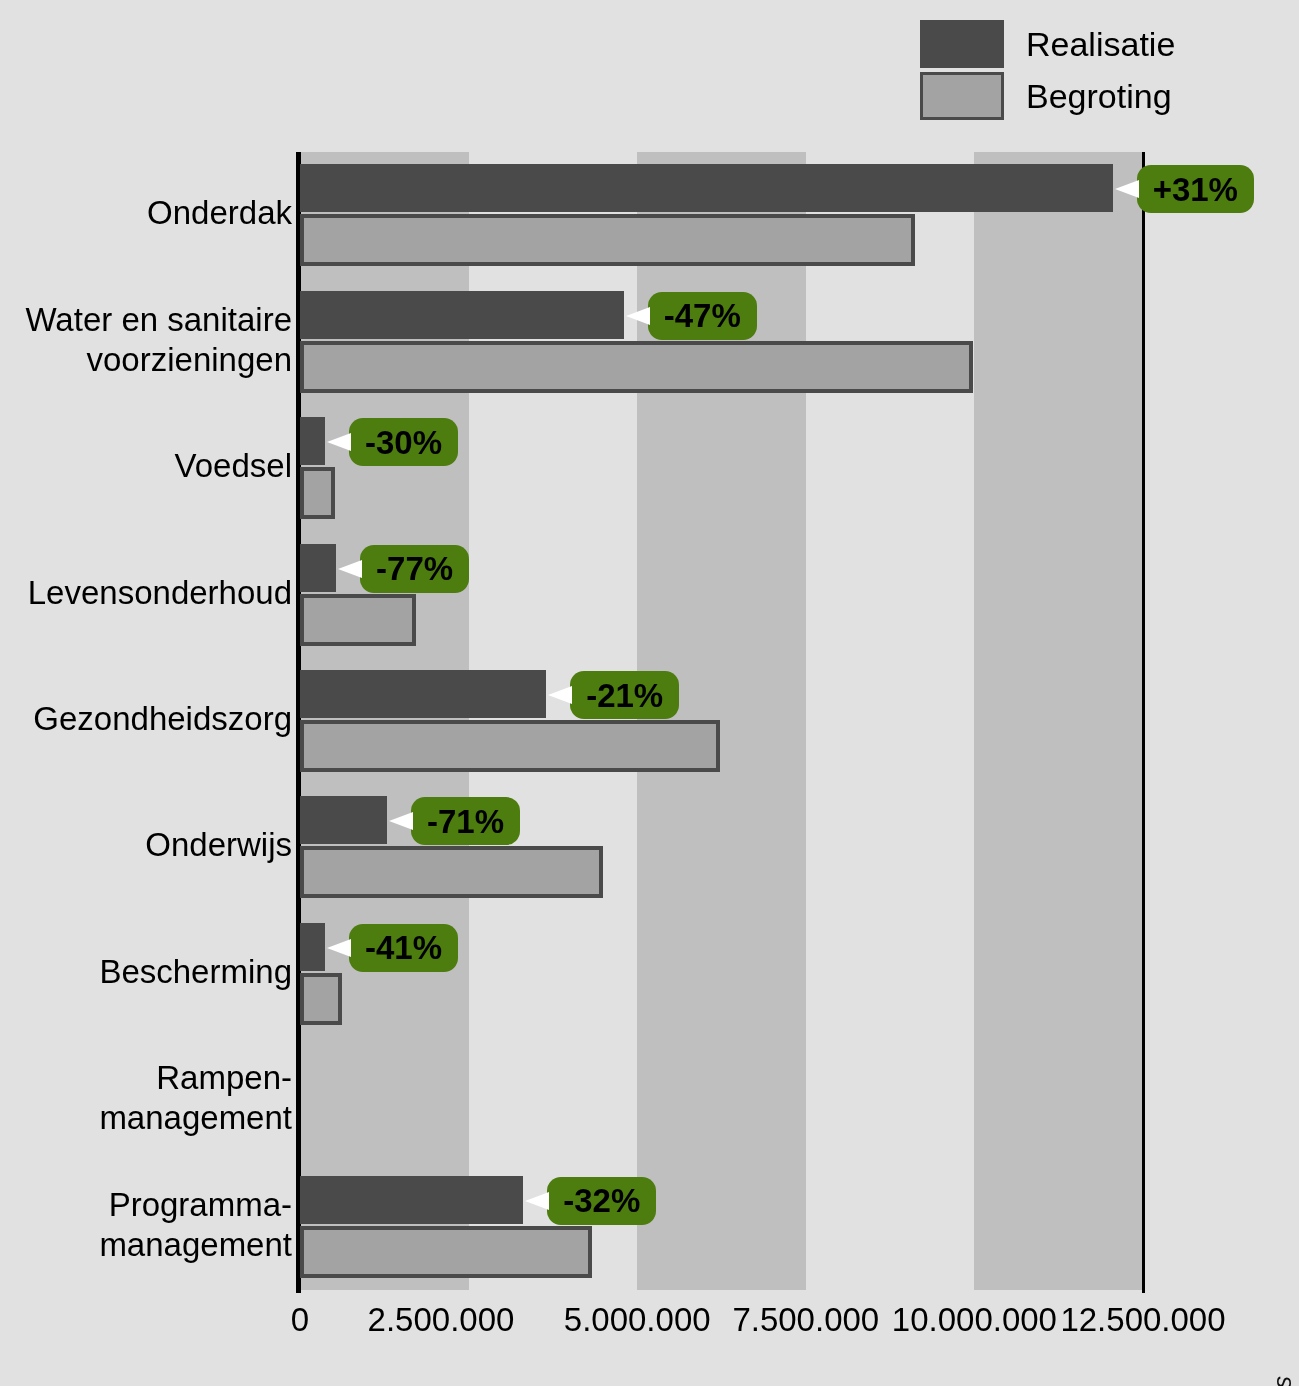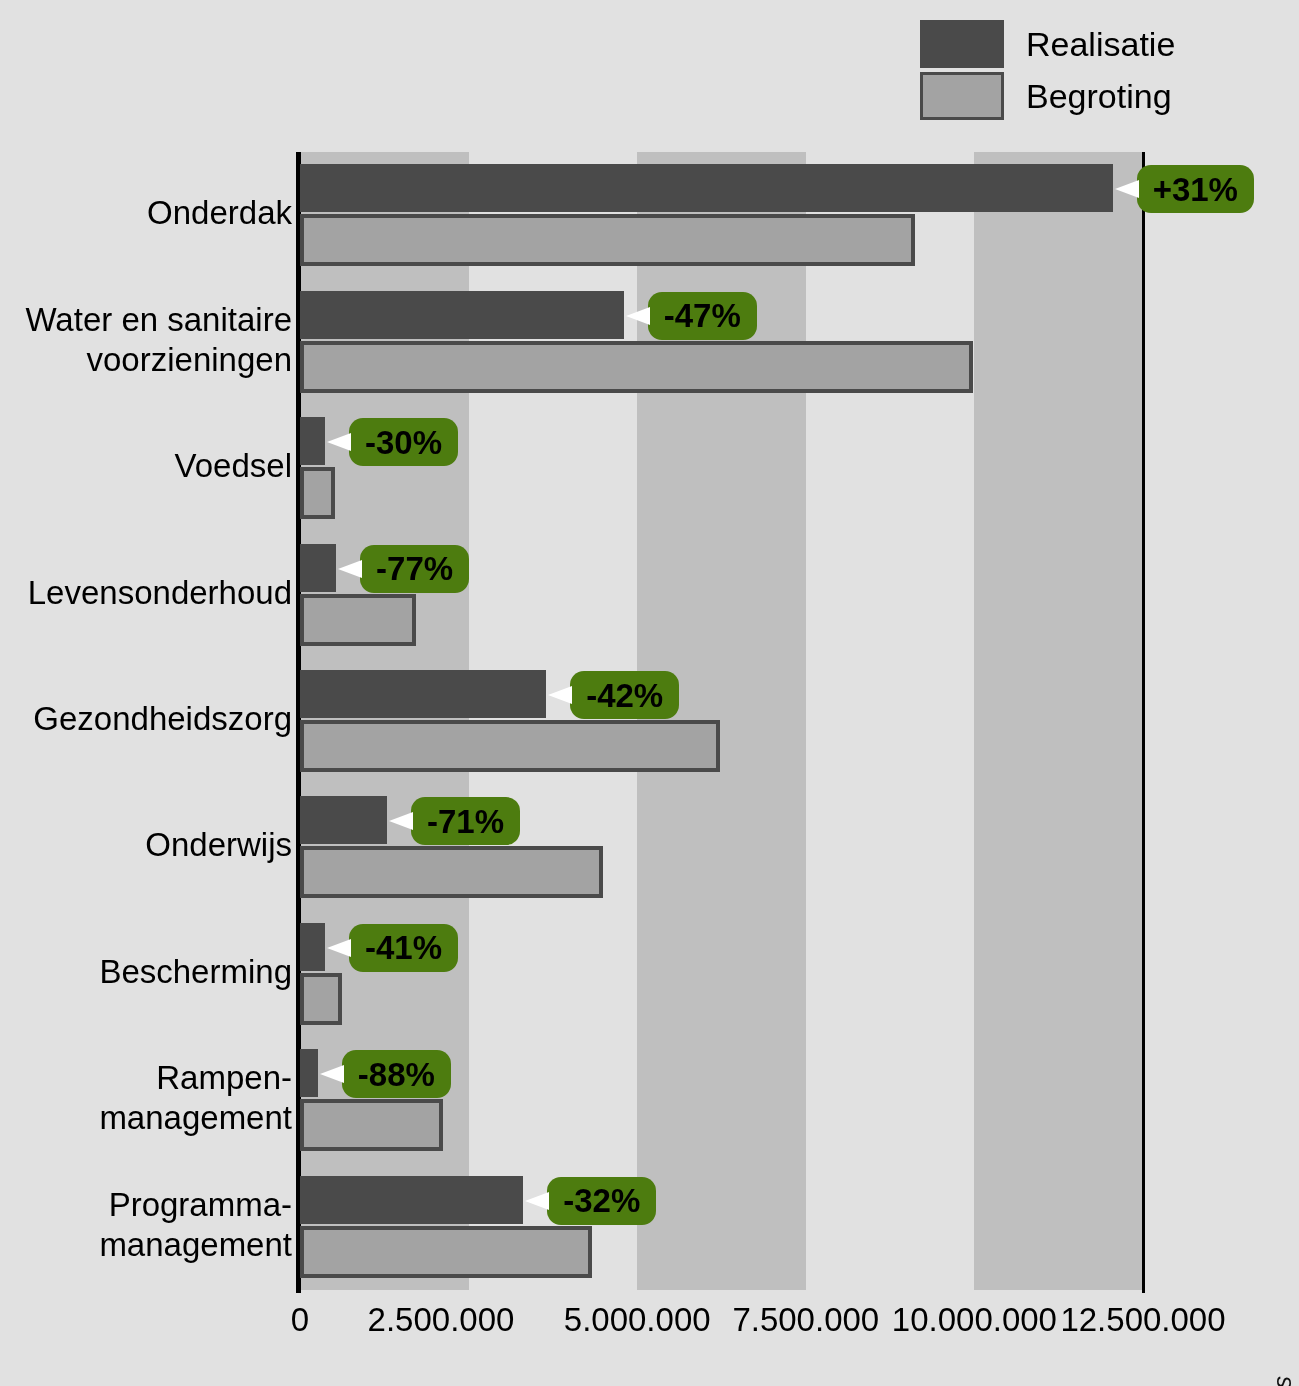--- a/index.html
+++ b/index.html
@@ -157,45 +157,37 @@
           <div class="callout" style="left: 60.0804px; top: 1px;">
             <span class="tail"></span>
             <span>-77%</span>
           </div>
         </div>
         <div class="row" style="top: 518px; height: 102px;">
           <div class="bar realisatie" style="width: 246.156px;"></div>
           <div class="bar begroting" style="width: 420.151px;"></div>
           <div class="callout" style="left: 270.156px; top: 1px;">
             <span class="tail"></span>
-            <span>-42%</span>
+            <span>-21%</span>
           </div>
         </div>
         <div class="row" style="top: 644.444px; height: 102px;">
           <div class="bar realisatie" style="width: 86.9976px;"></div>
           <div class="bar begroting" style="width: 302.806px;"></div>
           <div class="callout" style="left: 110.998px; top: 1px;">
             <span class="tail"></span>
             <span>-71%</span>
           </div>
         </div>
         <div class="row" style="top: 770.889px; height: 102px;">
           <div class="bar realisatie" style="width: 24.9528px;"></div>
           <div class="bar begroting" style="width: 41.8128px;"></div>
           <div class="callout" style="left: 48.9528px; top: 1px;">
             <span class="tail"></span>
             <span>-41%</span>
-          </div>
-        </div>
-        <div class="row" style="top: 897.333px; height: 102px;">
-          <div class="bar realisatie" style="width: 17.8716px;"></div>
-          <div class="bar begroting" style="width: 142.973px;"></div>
-          <div class="callout" style="left: 41.8716px; top: 1px;">
-            <span class="tail"></span>
-            <span>-88%</span>
           </div>
         </div>
         <div class="row" style="top: 1023.78px; height: 102px;">
           <div class="bar realisatie" style="width: 223.226px;"></div>
           <div class="bar begroting" style="width: 292.015px;"></div>
           <div class="callout" style="left: 247.226px; top: 1px;">
             <span class="tail"></span>
             <span>-32%</span>
           </div>
         </div>

